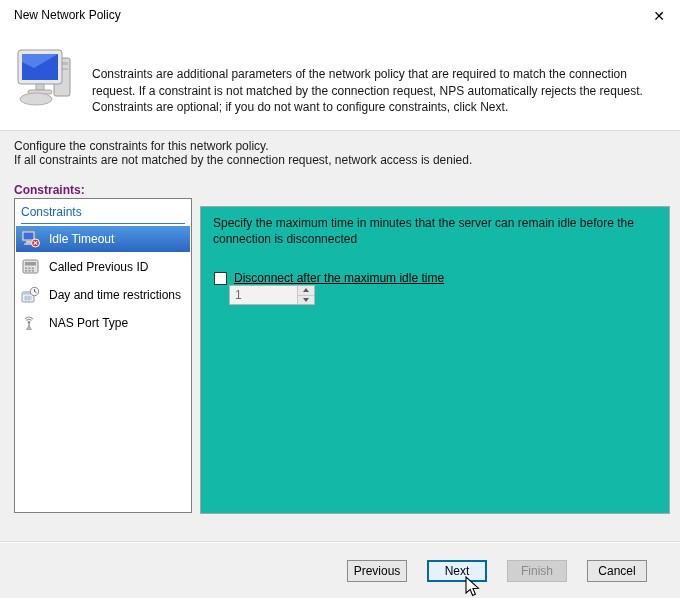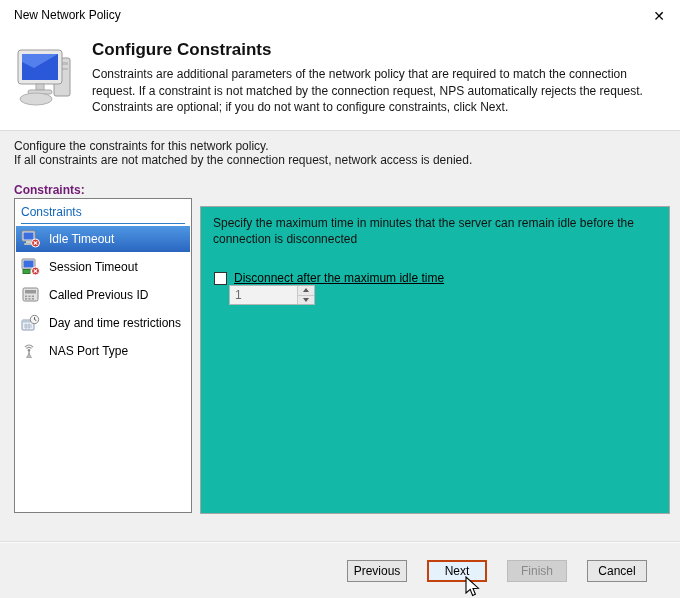--- a/index.html
+++ b/index.html
@@ -50,21 +50,21 @@
   .arrow-up { width:0; height:0; border-left:3px solid transparent; border-right:3px solid transparent; border-bottom:4px solid #5a5a5a; }
   .arrow-dn { width:0; height:0; border-left:3px solid transparent; border-right:3px solid transparent; border-top:4px solid #5a5a5a; }
 
   
   .footer-rule { position:absolute; left:0; top:541px; width:680px; height:2px;
     border-top:1px solid #dfdfdf; border-bottom:1px solid #fbfbfb; }
   .btn { position:absolute; top:560px; width:60px; height:22px;
     display:flex; align-items:center; justify-content:center;
     background:#e7e7e7; border:1px solid #8b8b8b; font-size:12px; color:#000; cursor:default; }
   .btn-previous { left:347px; }
-  .btn-next { left:427px; background:#e5f1fb; border:2px solid #c2410c; }
+  .btn-next { left:427px; background:#e5f1fb; border:2px solid #0369a1; }
   .btn-finish { left:507px; background:#d0d0d0; border:1px solid #bcbcbc; color:#8a8a8a; }
   .btn-cancel { left:587px; }
 
   .cursor { position:absolute; left:463px; top:576px; }
 </style>
 </head>
 <body>
 
 <div class="dialog">
 
@@ -81,21 +81,20 @@
       <g>
         <rect x="8" y="8" width="44" height="34" rx="3" fill="#e8e8e8" stroke="#9a9a9a"></rect>
         <polygon points="12,12 48,12 48,38 12,38" fill="#2b58d8"></polygon>
         <polygon points="12,12 48,12 24,26 12,20" fill="#5b87f0" opacity="0.85"></polygon>
         <rect x="26" y="42" width="8" height="6" fill="#cfcfcf" stroke="#a8a8a8"></rect>
         <rect x="18" y="48" width="24" height="4" rx="2" fill="#d6d6d6" stroke="#a8a8a8"></rect>
       </g>
       <ellipse cx="26" cy="57" rx="16" ry="6" fill="#d9d9d9" stroke="#b0b0b0"></ellipse>
     </svg>
 
-    <div class="page-title">Configure Constraints</div>
     <div class="page-desc">Constraints are additional parameters of the network policy that are required to match the connection request. If a constraint is not matched by the connection request, NPS automatically rejects the request. Constraints are optional; if you do not want to configure constraints, click Next.</div>
   </div>
 
   <div class="intro1">Configure the constraints for this network policy.</div>
   <div class="intro2">If all constraints are not matched by the connection request, network access is denied.</div>
   <div class="constraints-label">Constraints:</div>
 
   <div class="left-panel">
     <div class="list-header">Constraints</div>
 
@@ -104,30 +103,20 @@
         <rect x="1" y="1" width="13" height="10" rx="1" fill="#e6e6e6" stroke="#8a8a8a"></rect>
         <rect x="2.5" y="2.5" width="10" height="7" fill="#3b6fe0"></rect>
         <rect x="5" y="11" width="5" height="2" fill="#cfcfcf"></rect>
         <rect x="3" y="13" width="9" height="2" rx="1" fill="#bdbdbd"></rect>
         <circle cx="14.5" cy="13" r="4" fill="#d23a3a" stroke="#fff"></circle>
         <path d="M12.8 11.3 L16.2 14.7 M16.2 11.3 L12.8 14.7" stroke="#fff" stroke-width="1.2"></path>
       </svg>
       <span class="li-label">Idle Timeout</span>
     </div>
 
-    <div class="list-item">
-      <svg class="li-icon" viewBox="0 0 20 18">
-        <rect x="1" y="1" width="13" height="10" rx="1" fill="#e6e6e6" stroke="#8a8a8a"></rect>
-        <rect x="2.5" y="2.5" width="10" height="7" fill="#3b6fe0"></rect>
-        <rect x="2" y="11.5" width="7" height="4" fill="#3fa03f" stroke="#2c7a2c"></rect>
-        <circle cx="14.5" cy="13" r="4" fill="#d23a3a" stroke="#fff"></circle>
-        <path d="M12.8 11.3 L16.2 14.7 M16.2 11.3 L12.8 14.7" stroke="#fff" stroke-width="1.2"></path>
-      </svg>
-      <span class="li-label">Session Timeout</span>
-    </div>
 
     <div class="list-item">
       <svg class="li-icon" viewBox="0 0 20 18">
         <rect x="2" y="2" width="15" height="13" rx="1.5" fill="#e3e3e3" stroke="#8a8a8a"></rect>
         <rect x="4" y="4" width="11" height="3.5" fill="#9a9a9a"></rect>
         <rect x="4" y="9.5" width="2.2" height="1.6" fill="#9a9a9a"></rect>
         <rect x="7.4" y="9.5" width="2.2" height="1.6" fill="#9a9a9a"></rect>
         <rect x="10.8" y="9.5" width="2.2" height="1.6" fill="#9a9a9a"></rect>
         <rect x="4" y="12" width="2.2" height="1.6" fill="#9a9a9a"></rect>
         <rect x="7.4" y="12" width="2.2" height="1.6" fill="#9a9a9a"></rect>

